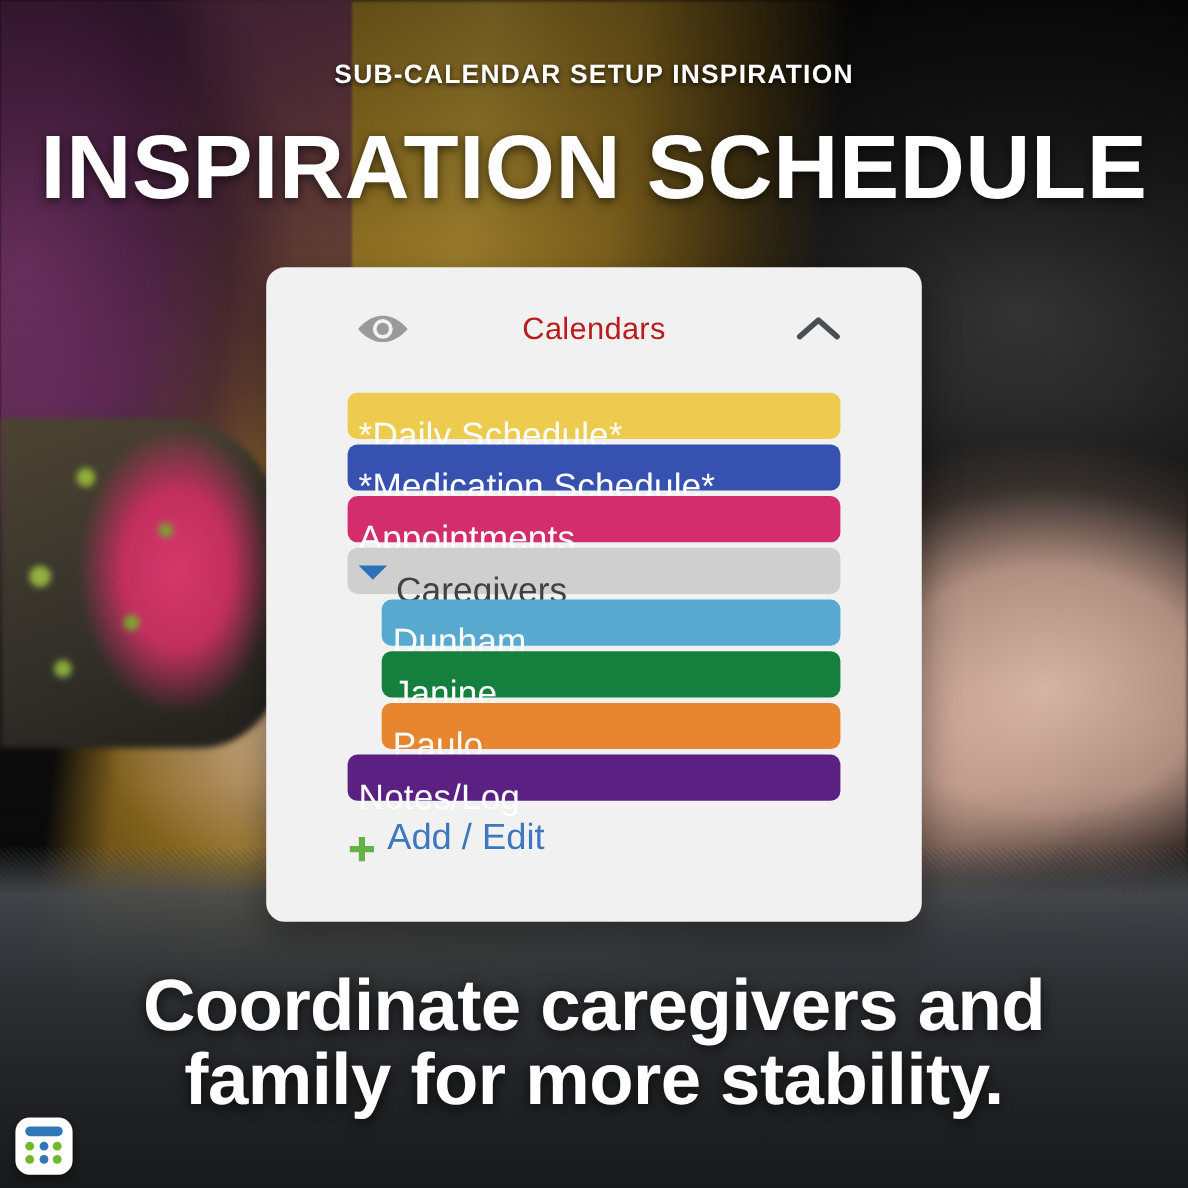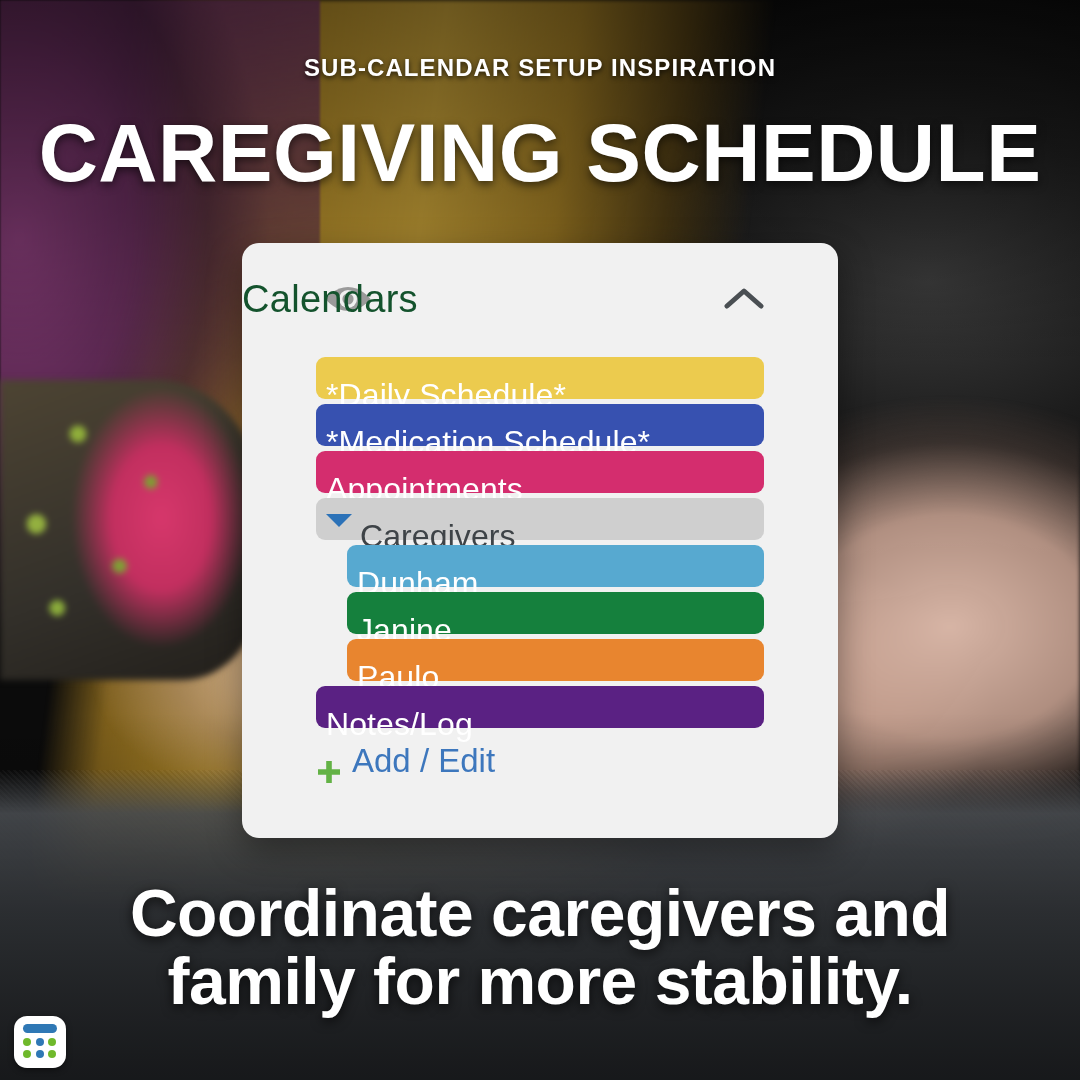--- a/index.html
+++ b/index.html
@@ -104,22 +104,22 @@
     box-shadow:0 12px 34px rgba(0,0,0,.40);
     overflow:hidden;
   }
   .panel-header{
     position:relative;height:112px;
     display:flex;align-items:center;
   }
   .eye-icon{position:absolute;left:80px;top:50%;transform:translateY(-50%);
     width:52px;height:34px;display:flex;align-items:center;justify-content:center;}
   .panel-title{
-    position:absolute;left:0;right:0;text-align:left;top:50%;transform:translateY(-50%);
-    color:#14532d;font-size:38px;font-weight:normal;letter-spacing:.3px;
+    position:absolute;left:0;right:0;text-align:center;top:50%;transform:translateY(-50%);
+    color:#b91c1c;font-size:28px;font-weight:normal;letter-spacing:.3px;
   }
   .chevron-icon{position:absolute;right:72px;top:50%;transform:translateY(-50%);
     width:44px;height:30px;display:flex;align-items:center;justify-content:center;}
 
   .cal-list{position:absolute;left:0;right:0;top:114px;}
   .chip{
     position:relative;margin:0 74px 5px 74px;height:42px;border-radius:9px;
     display:flex;align-items:center;box-sizing:border-box;padding:0 6px 0 10px;
     color:#ffffff;font-size:32px;letter-spacing:.1px;
   }
@@ -158,21 +158,21 @@
     <div class="bg-layer bg-gold"></div>
     <div class="bg-layer bg-plum"></div>
     <div class="bg-layer bg-hands"></div>
     <div class="bg-layer bg-floral"></div>
     <div class="bg-layer bg-blanket"></div>
     <div class="bg-layer bg-vignette"></div>
   </div>
 
   <div class="eyebrow">SUB-CALENDAR SETUP INSPIRATION</div>
 
-  <div class="headline">CAREGIVING SCHEDULE</div>
+  <div class="headline">INSPIRATION SCHEDULE</div>
 
   <div class="panel">
 
     <div class="panel-header">
       <span class="eye-icon">
         <svg width="48" height="30" viewBox="0 0 48 30" aria-hidden="true">
           <path d="M24 3 C36 3 45 13 46.5 15 C45 17 36 27 24 27 C12 27 3 17 1.5 15 C3 13 12 3 24 3 Z" fill="#9a9a9a"></path>
           <circle cx="24" cy="15" r="9" fill="#f1f1f1"></circle>
           <circle cx="24" cy="15" r="5.6" fill="#9a9a9a"></circle>
         </svg>

